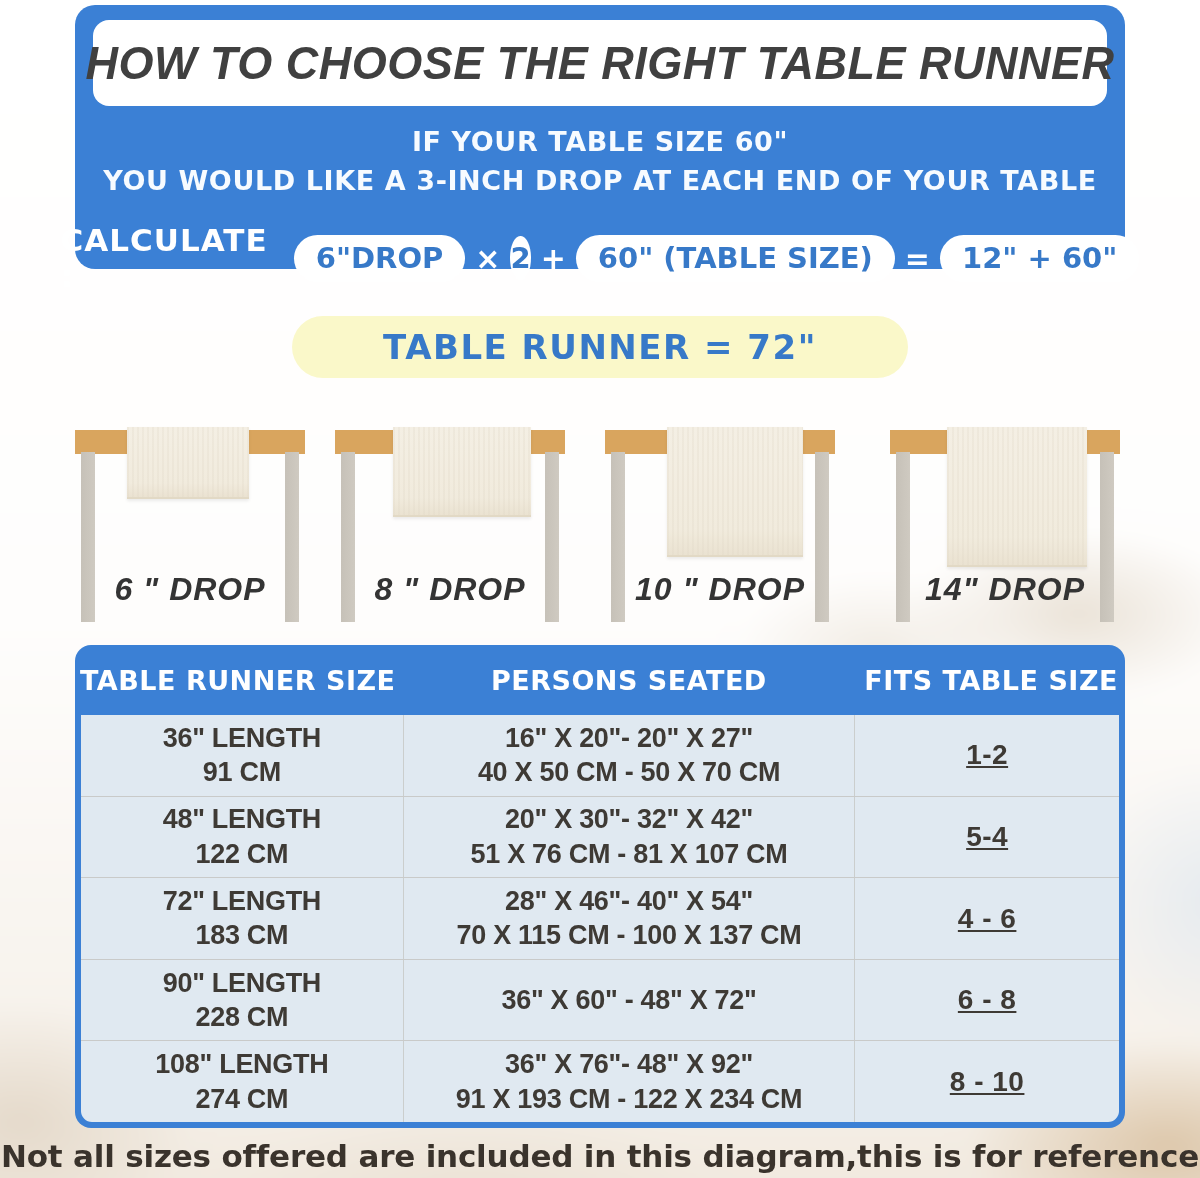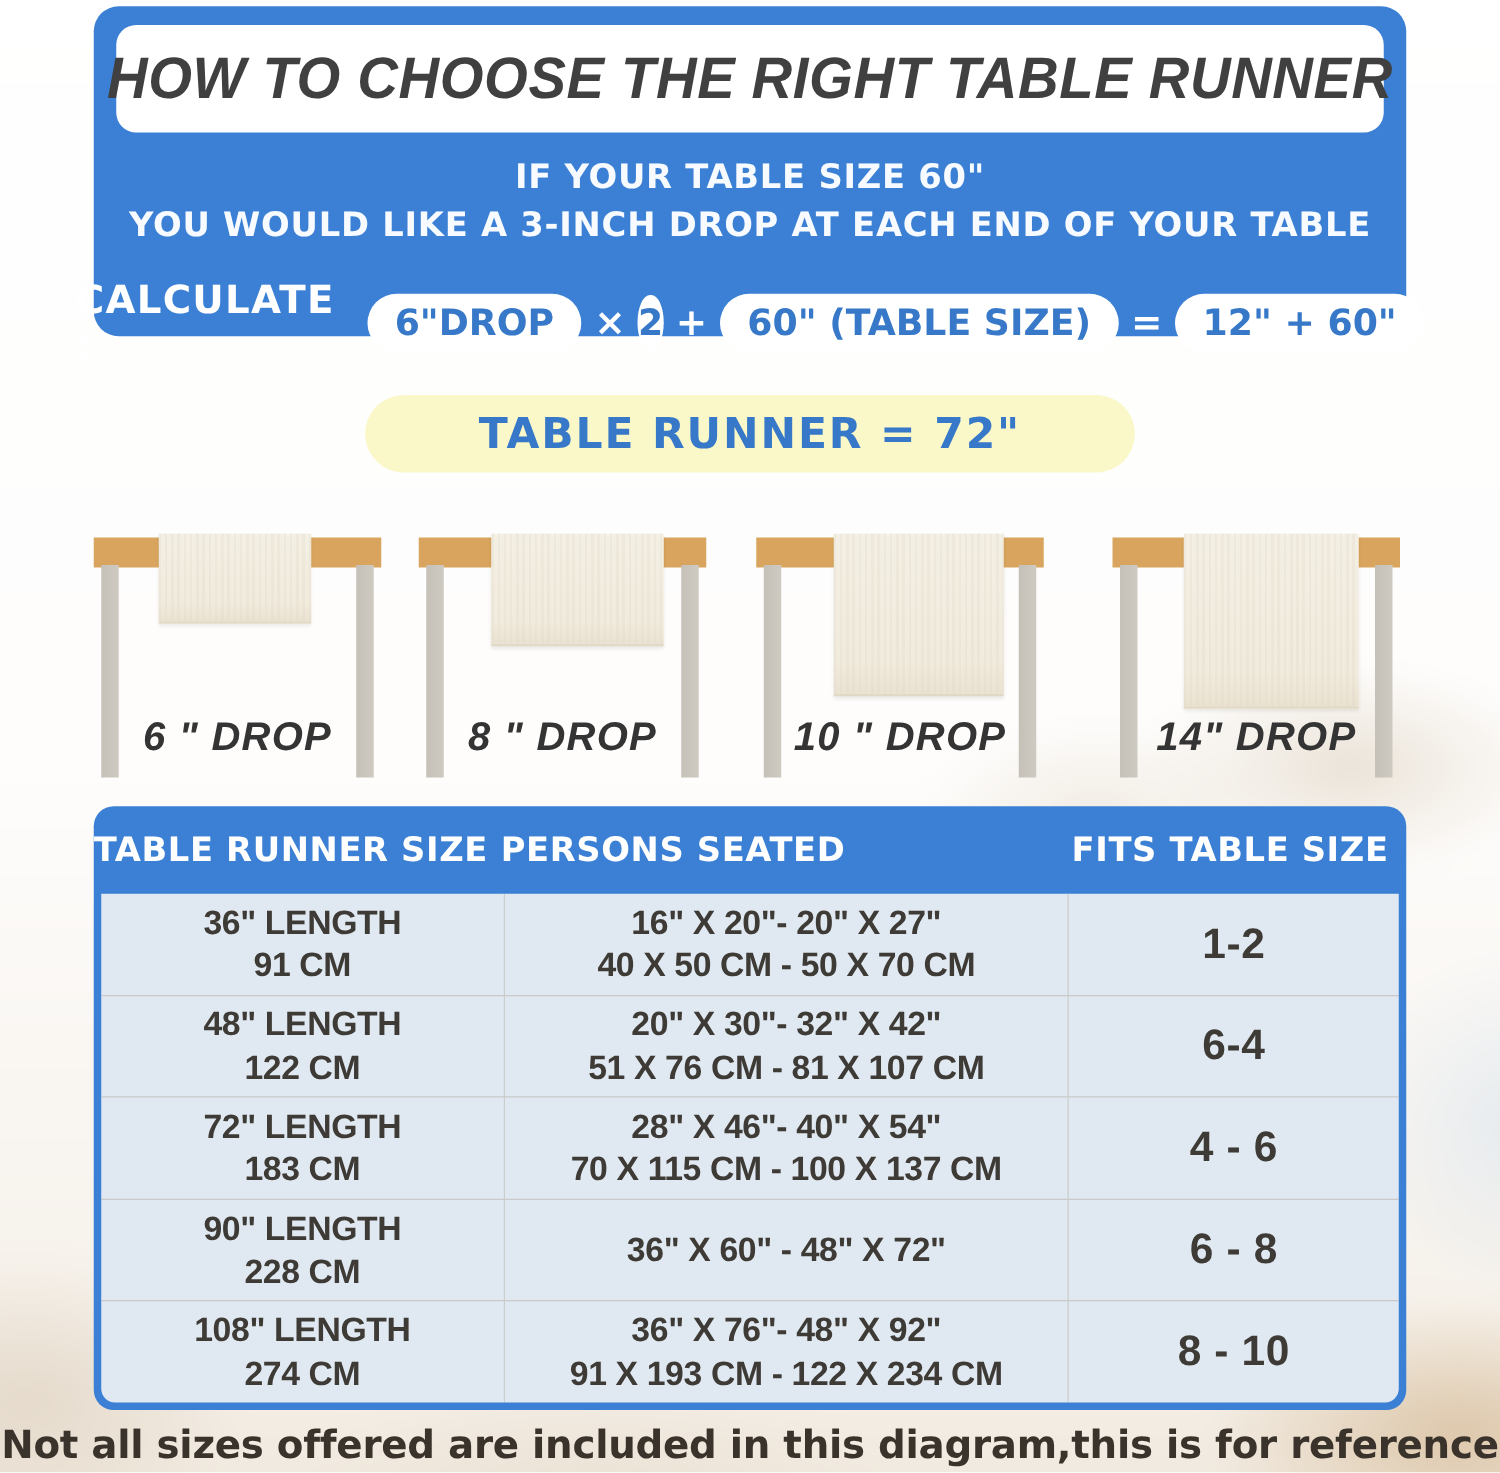--- a/index.html
+++ b/index.html
@@ -165,21 +165,21 @@
     border-radius: 16px;
     overflow: hidden;
   }
   .chart-header {
     height: 70px;
     display: grid;
     grid-template-columns: 31% 43.5% 25.5%;
     align-items: center;
   }
   .chart-header .hcell {
-    text-align: left;
+    text-align: center;
     color: #ffffff;
     font-weight: bold;
     font-size: 27px;
     letter-spacing: 0.5px;
   }
   .chart-body {
     position: absolute;
     left: 6px; right: 6px; top: 70px; bottom: 6px;
     background: rgba(252,250,246,0.86);
     border-radius: 0 0 11px 11px;
@@ -200,21 +200,21 @@
     justify-content: center;
     text-align: center;
     font-family: "Liberation Sans", sans-serif;
     font-weight: bold;
     font-size: 27px;
     letter-spacing: -0.3px;
     color: #3e3a35;
     line-height: 1.28;
   }
   .ccell + .ccell { border-left: 1px solid rgba(172,164,152,0.4); }
-  .ccell.persons { font-size: 34px; letter-spacing: 0.5px; }
+  .ccell.persons { font-size: 28px; letter-spacing: 0.5px; text-decoration: underline; }
 
   
   .footnote {
     position: absolute;
     top: 1138px; left: 0;
     width: 100%;
     text-align: center;
     font-weight: bold;
     font-size: 31px;
     color: #3a332c;
@@ -308,21 +308,21 @@
 
       <div class="crow">
         <div class="ccell">
           <span>48" LENGTH</span>
           <span>122 CM</span>
         </div>
         <div class="ccell">
           <span>20" X 30"- 32" X 42"</span>
           <span>51 X 76 CM - 81 X 107 CM</span>
         </div>
-        <div class="ccell persons">6-4</div>
+        <div class="ccell persons">5-4</div>
       </div>
 
       <div class="crow">
         <div class="ccell">
           <span>72" LENGTH</span>
           <span>183 CM</span>
         </div>
         <div class="ccell">
           <span>28" X 46"- 40" X 54"</span>
           <span>70 X 115 CM - 100 X 137 CM</span>

